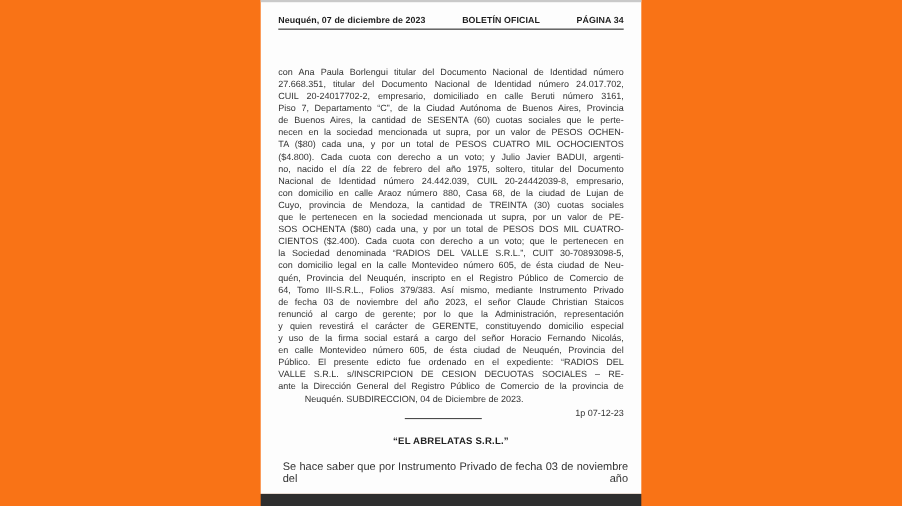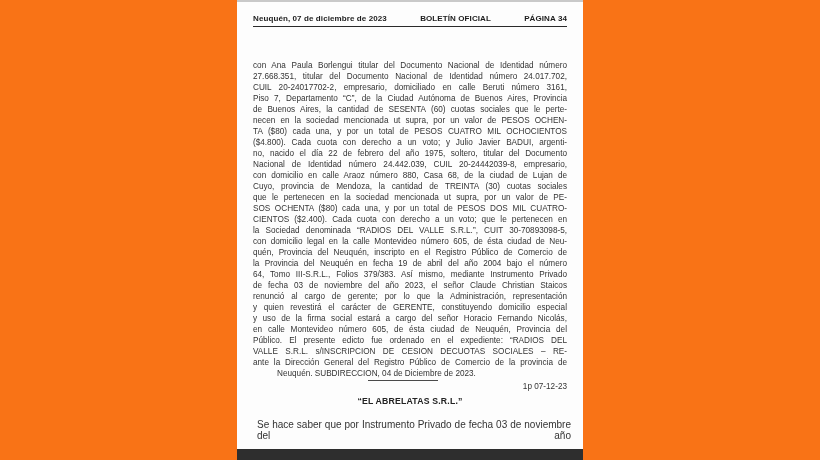--- a/index.html
+++ b/index.html
@@ -129,21 +129,20 @@
       <div class="line">no, nacido el día 22 de febrero del año 1975, soltero, titular del Documento</div>
       <div class="line">Nacional de Identidad número 24.442.039, CUIL 20-24442039-8, empresario,</div>
       <div class="line">con domicilio en calle Araoz número 880, Casa 68, de la ciudad de Lujan de</div>
       <div class="line">Cuyo, provincia de Mendoza, la cantidad de TREINTA (30) cuotas sociales</div>
       <div class="line">que le pertenecen en la sociedad mencionada ut supra, por un valor de PE-</div>
       <div class="line">SOS OCHENTA ($80) cada una, y por un total de PESOS DOS MIL CUATRO-</div>
       <div class="line">CIENTOS ($2.400). Cada cuota con derecho a un voto; que le pertenecen en</div>
       <div class="line">la Sociedad denominada “RADIOS DEL VALLE S.R.L.”, CUIT 30-70893098-5,</div>
       <div class="line">con domicilio legal en la calle Montevideo número 605, de ésta ciudad de Neu-</div>
       <div class="line">quén, Provincia del Neuquén, inscripto en el Registro Público de Comercio de</div>
-      <div class="line">la Provincia del Neuquén en fecha 19 de abril del año 2004 bajo el número</div>
       <div class="line">64, Tomo III-S.R.L., Folios 379/383. Así mismo, mediante Instrumento Privado</div>
       <div class="line">de fecha 03 de noviembre del año 2023, el señor Claude Christian Staicos</div>
       <div class="line">renunció al cargo de gerente; por lo que la Administración, representación</div>
       <div class="line">y quien revestirá el carácter de GERENTE, constituyendo domicilio especial</div>
       <div class="line">y uso de la firma social estará a cargo del señor Horacio Fernando Nicolás,</div>
       <div class="line">en calle Montevideo número 605, de ésta ciudad de Neuquén, Provincia del</div>
       <div class="line">Público. El presente edicto fue ordenado en el expediente: “RADIOS DEL</div>
       <div class="line">VALLE S.R.L. s/INSCRIPCION DE CESION DECUOTAS SOCIALES – RE-</div>
       <div class="line">ante la Dirección General del Registro Público de Comercio de la provincia de</div>
       <div class="line flush">Neuquén. SUBDIRECCION, 04 de Diciembre de 2023.</div>

